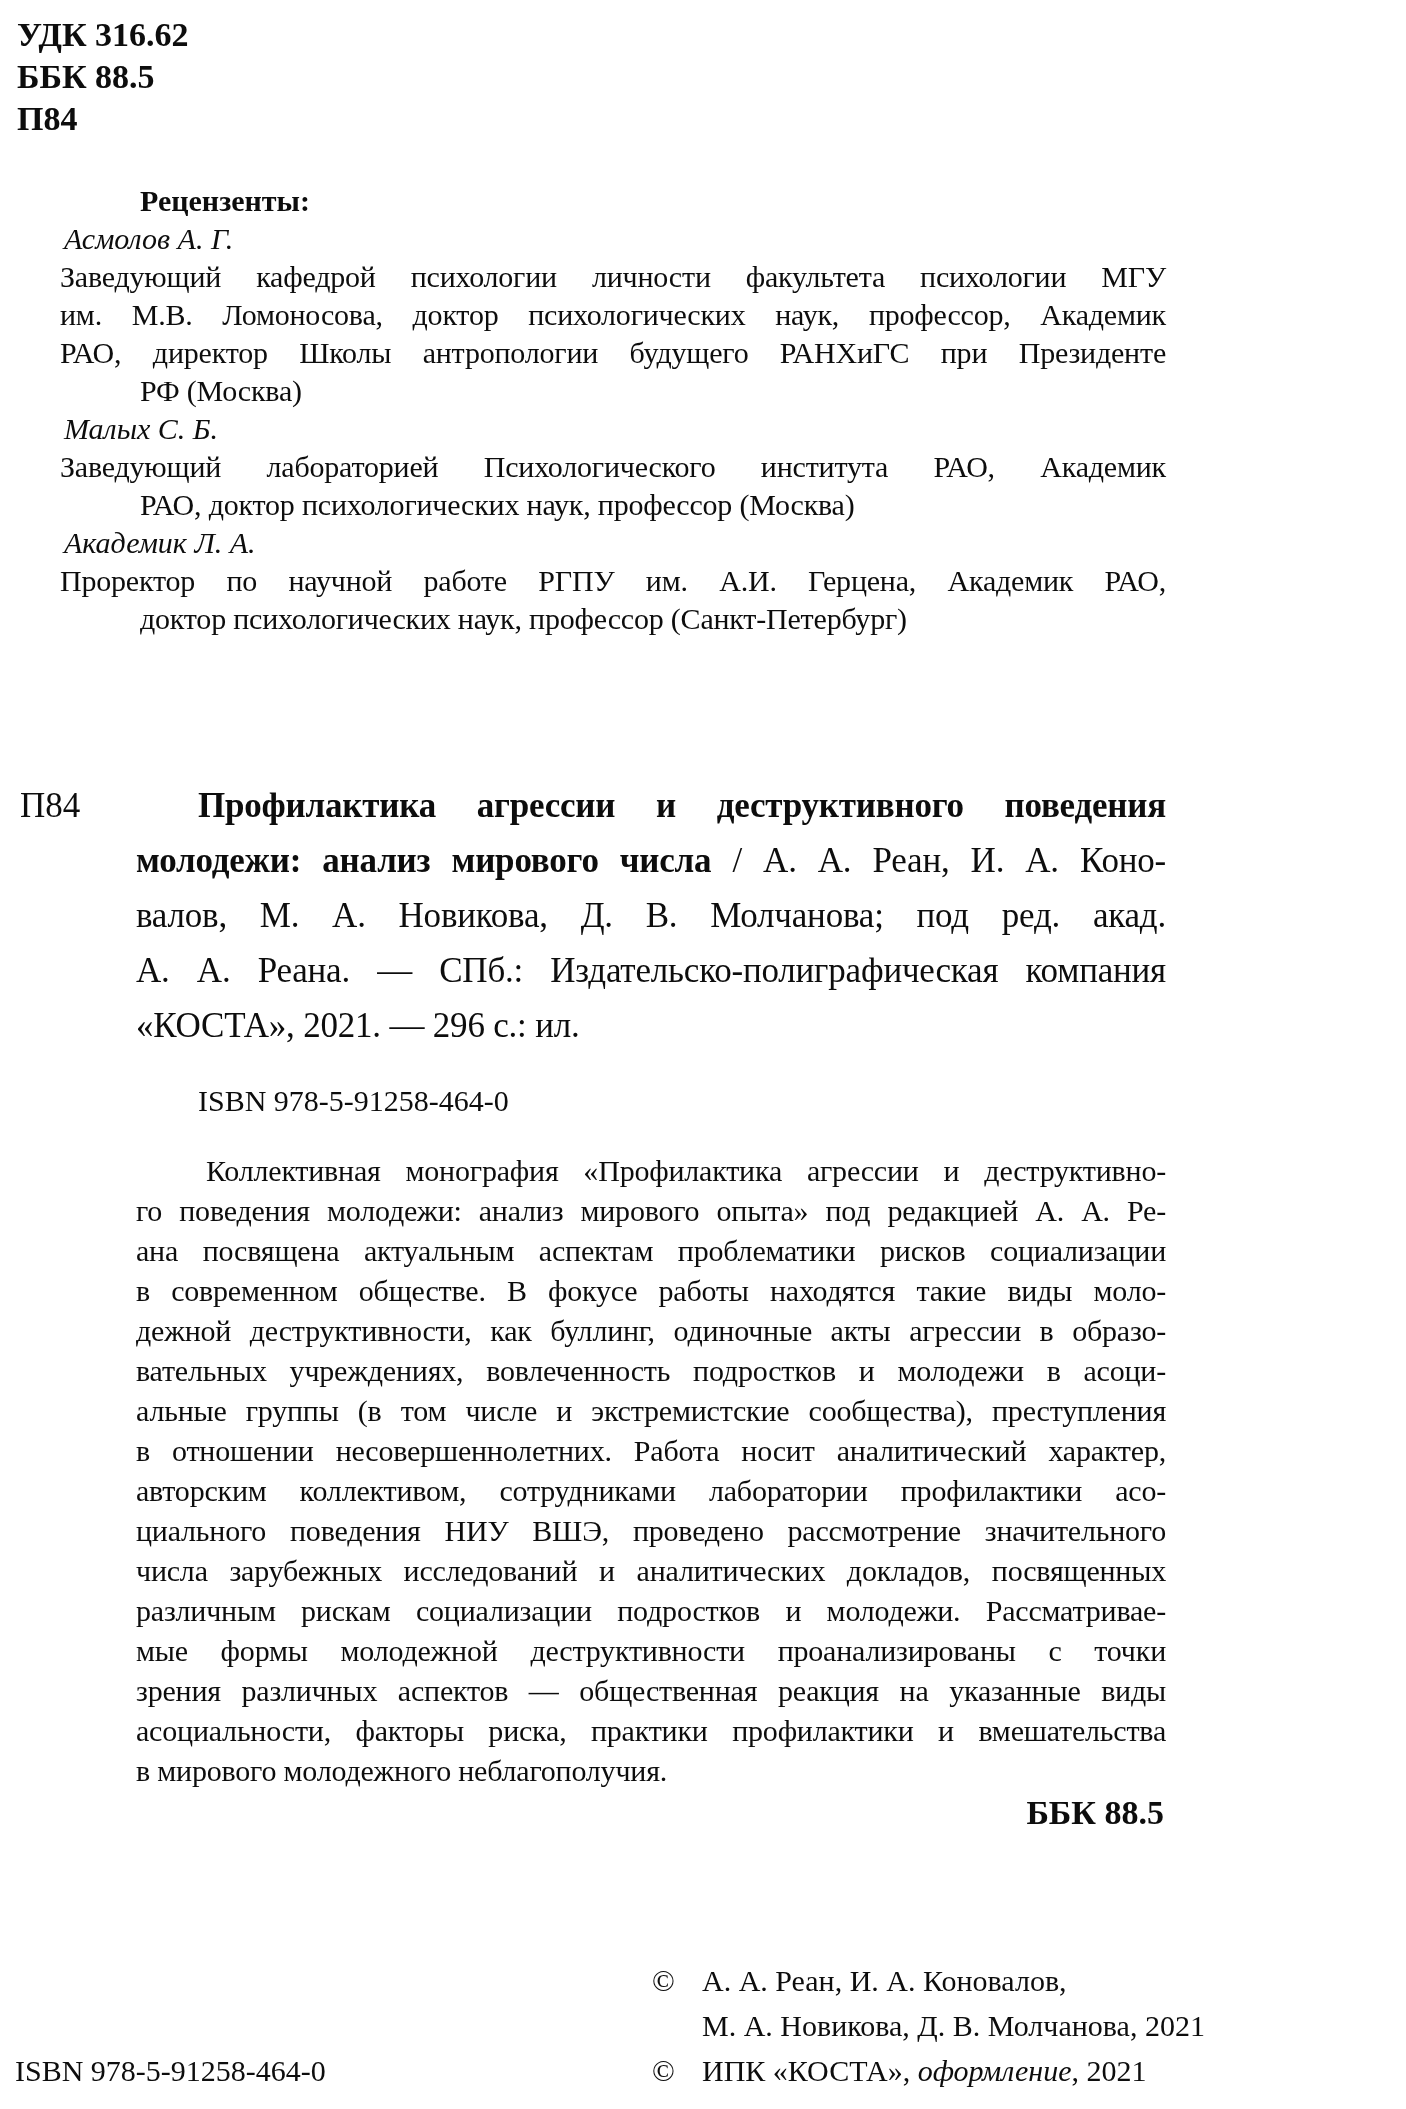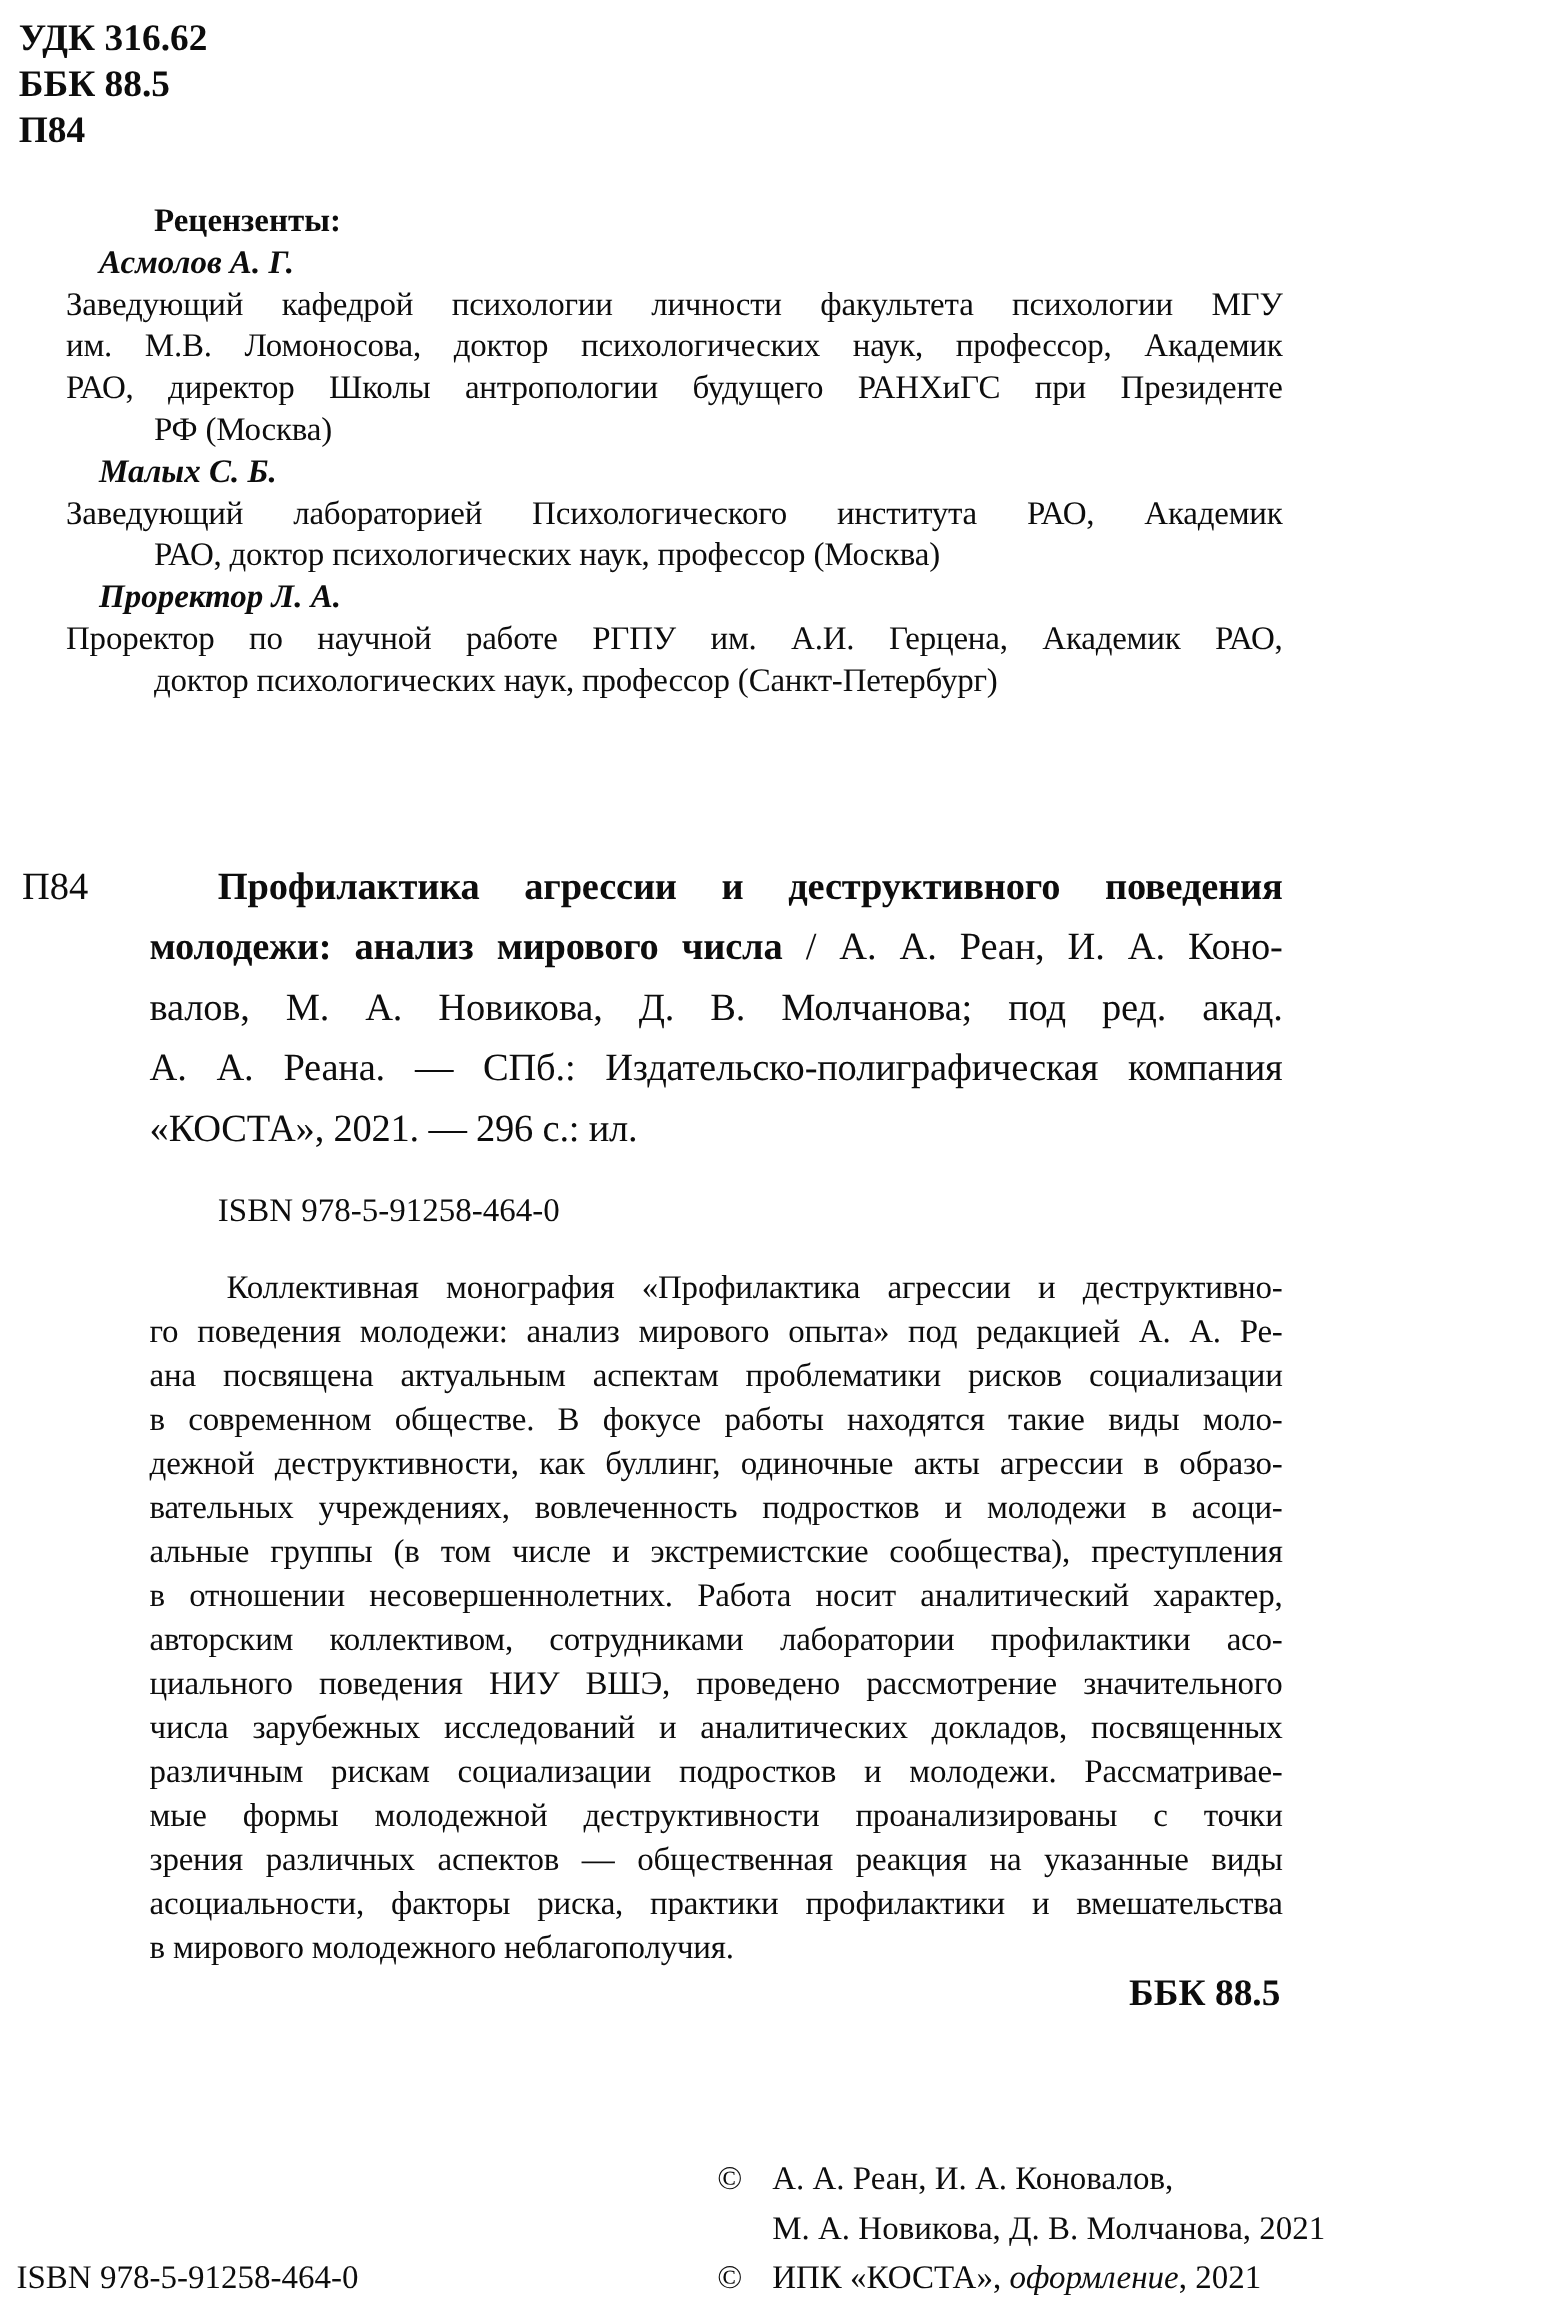--- a/index.html
+++ b/index.html
@@ -16,21 +16,21 @@
   .codes {
     padding-top: 14px;
     margin-left: 17px;
     font-weight: bold;
     font-size: 34px;
     line-height: 42px;
   }
   
   .reviewers { margin-top: 42px; font-size: 30px; line-height: 38px; }
   .rev-heading { margin-left: 140px; font-weight: bold; }
-  .rev-name { margin-left: 90px; font-style: italic; font-weight: bold; }
+  .rev-name { margin-left: 64px; font-style: italic; }
   .rev-desc {
     margin-left: 60px; margin-right: 78px;
     white-space: pre-line;
     text-align: justify;
     text-align-last: justify;
     letter-spacing: -0.2px;
   }
   .rev-desc-last { margin-left: 140px; letter-spacing: -0.2px; }
   
   .catalog { position: relative; margin-top: 140px; font-size: 35px; line-height: 55px; }
@@ -92,21 +92,21 @@
       <div class="rev-desc-last">РФ (Москва)</div>
     </div>
 
     <div>
       <div class="rev-name">Малых С. Б.</div>
       <div class="rev-desc">Заведующий лабораторией Психологического института РАО, Академик</div>
       <div class="rev-desc-last">РАО, доктор психологических наук, профессор (Москва)</div>
     </div>
 
     <div>
-      <div class="rev-name">Проректор Л. А.</div>
+      <div class="rev-name">Академик Л. А.</div>
       <div class="rev-desc">Проректор по научной работе РГПУ им. А.И. Герцена, Академик РАО,</div>
       <div class="rev-desc-last">доктор психологических наук, профессор (Санкт-Петербург)</div>
     </div>
   </div>
 
   <div class="catalog">
     <div class="catalog-code">П84</div>
     <div class="catalog-body">
       <div class="catalog-lines"><span class="b">Профилактика агрессии и деструктивного поведения
 молодежи: анализ мирового числа</span><span> / А. А. Реан, И. А. Коно-

